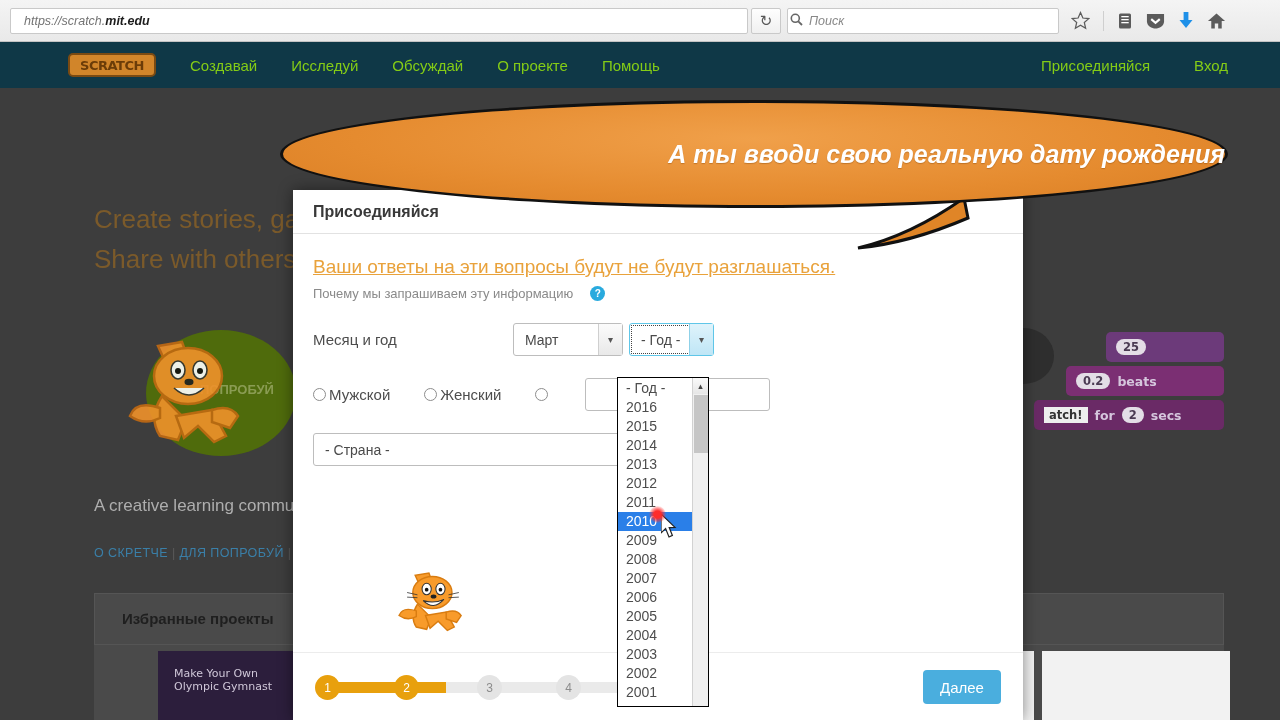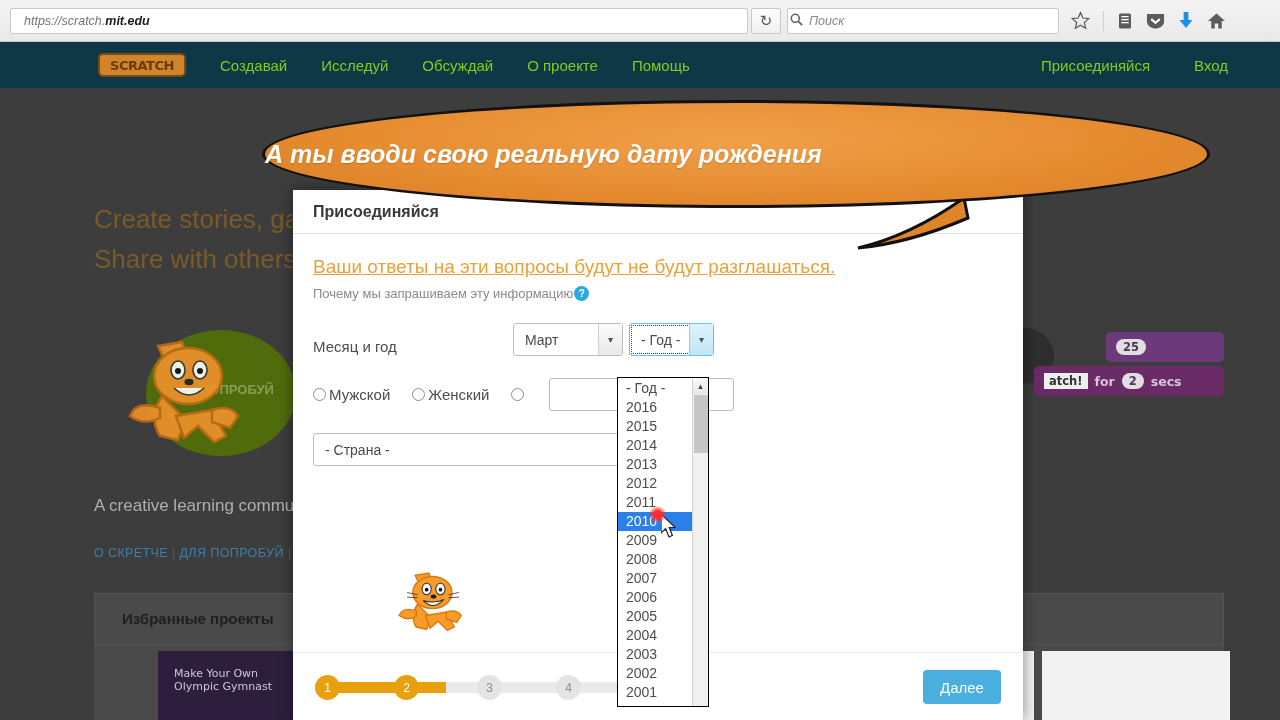--- a/index.html
+++ b/index.html
@@ -44,21 +44,21 @@
   
   #site {
     position:absolute; left:0; top:42px; width:1280px; height:678px;
     background:#3d3d3d; overflow:hidden;
   }
   #navbar {
     position:absolute; left:0; top:0; width:1280px; height:46px;
     background:#0f3847; display:flex; align-items:center;
   }
   #logo {
-    margin-left:98px; width:88px; height:24px;
+    margin-left:68px; width:88px; height:24px;
     background:#d1852a; border:2px solid #7a4a12; border-radius:5px;
     color:#6b3c08; font-size:13px; font-weight:bold; letter-spacing:-0.5px;
     display:flex; align-items:center; justify-content:center;
     font-family:"DejaVu Sans", sans-serif;
   }
   .nav-link {
     color:#84cc16; font-size:15px; margin-left:34px; white-space:nowrap;
   }
   #nav-right { position:absolute; right:52px; display:flex; align-items:center; }
   #nav-right .nav-link { margin-left:44px; }
@@ -126,48 +126,48 @@
   #modal {
     position:absolute; left:293px; top:190px; width:730px; height:530px;
     background:#fff; box-shadow:0 0 14px rgba(0,0,0,.45);
   }
   #modal-head {
     height:44px; border-bottom:1px solid #e2e2e2; display:flex; align-items:center;
   }
   #modal-title { margin-left:20px; font-size:16px; font-weight:bold; color:#393939; }
   #modal-body { padding:22px 20px 0 20px; position:relative; height:440px; }
   #notice { font-size:19px; color:#e9a23b; margin:0 0 8px 0; font-weight:normal;text-decoration:underline; }
-  #why-row { display:flex; align-items:flex-end; gap:1px; font-size:13px; color:#8a8a8a; }
+  #why-row { display:flex; align-items:flex-end; gap:17px; font-size:13px; color:#8a8a8a; }
   #why-badge {
     width:15px; height:15px; border-radius:50%; background:#29aade; color:#fff;
     font-size:10px; font-weight:bold; display:flex; align-items:center;
     justify-content:center;
   }
-  .form-row { display:flex; align-items:flex-end; margin-top:22px; }
+  .form-row { display:flex; align-items:center; margin-top:22px; }
   .f-label { width:200px; font-size:15px; color:#4d4d4d; line-height:19px; }
   .sel {
     height:33px; border:1px solid #bdbdbd; border-radius:3px; background:#fff;
     display:flex; align-items:center; position:relative; font-size:14px;
     color:#4a4a4a;
   }
   .sel .txt { padding-left:11px; }
   .sel .arrow {
     position:absolute; right:0; top:0; width:24px; height:100%;
     background:linear-gradient(#fbfbfb,#e9e9e9); border-left:1px solid #cfcfcf;
     display:flex; align-items:center; justify-content:center; color:#555;
     font-size:10px;
   }
   #sel-month { width:110px; }
   #sel-year {
     width:85px; margin-left:6px; border:1px solid #5fc6e8;
     outline:1px dotted #444; outline-offset:-3px;
   }
   #sel-year .arrow { background:linear-gradient(#dff3fb,#bfe6f6); border-left:1px solid #8fd1e8; }
   #sel-country { width:360px; }
-  #radio-row { display:flex; align-items:center; gap:0; }
+  #radio-row { display:flex; align-items:center; gap:12px; }
   .radio-item { display:flex; align-items:center; font-size:15px; color:#4d4d4d; margin-right:22px; }
   .radio {
     width:13px; height:13px; border:1px solid #8d8d8d; border-radius:50%;
     background:#fff; margin-right:3px;
   }
   #other-input {
     width:185px; height:33px; border:1px solid #bdbdbd; border-radius:3px;
     background:#fff;
   }
   #modal-cat { position:absolute; left:98px; top:320px; width:92px; height:92px; }
@@ -214,24 +214,24 @@
   .bar.on { background:#e8a00d; }
   .bar.off { background:#eaeaea; }
   #next-btn {
     position:absolute; right:22px; top:17px; width:78px; height:34px;
     background:#4aaede; border-radius:4px; color:#fff; font-size:15px;
     display:flex; align-items:center; justify-content:center;
   }
 
   
   #bubble {
-    position:absolute; left:262px; top:100px; width:948px; height:108px;
+    position:absolute; left:280px; top:100px; width:948px; height:108px;
     background:radial-gradient(ellipse at 50% 35%, #f0a04a 0%, #e58b2f 60%, #d97d22 100%);
     border:3px solid #111; border-radius:50%/50%;
-    display:flex; align-items:center; justify-content:flex-start; z-index:70;
+    display:flex; align-items:center; justify-content:flex-end; z-index:70;
   }
   #bubble-text {
     color:#fff; font-size:25px; font-style:italic; font-weight:bold;
     white-space:nowrap; text-shadow:0 1px 1px rgba(120,60,0,.35);
   }
   #bubble-tail {
     position:absolute; left:852px; top:196px; z-index:69;
   }
 </style>
 </head>
@@ -340,20 +340,24 @@
       </div>
       <div class="thumb pale" style="left:752px;"></div>
       <div class="thumb pale" style="left:948px;"></div>
     </div>
 
     <div id="dark-cat"></div>
     <div id="blocks">
       <div class="blk" id="blk1">
         <span class="oval">25</span>
       </div>
+      <div class="blk" id="blk2">
+        <span class="oval">0.2</span>
+        <span>beats</span>
+      </div>
       <div class="blk" id="blk3">
         <span class="sq">atch!</span>
         <span>for</span>
         <span class="oval">2</span>
         <span>secs</span>
       </div>
     </div>
 
   </div>
 </div>

